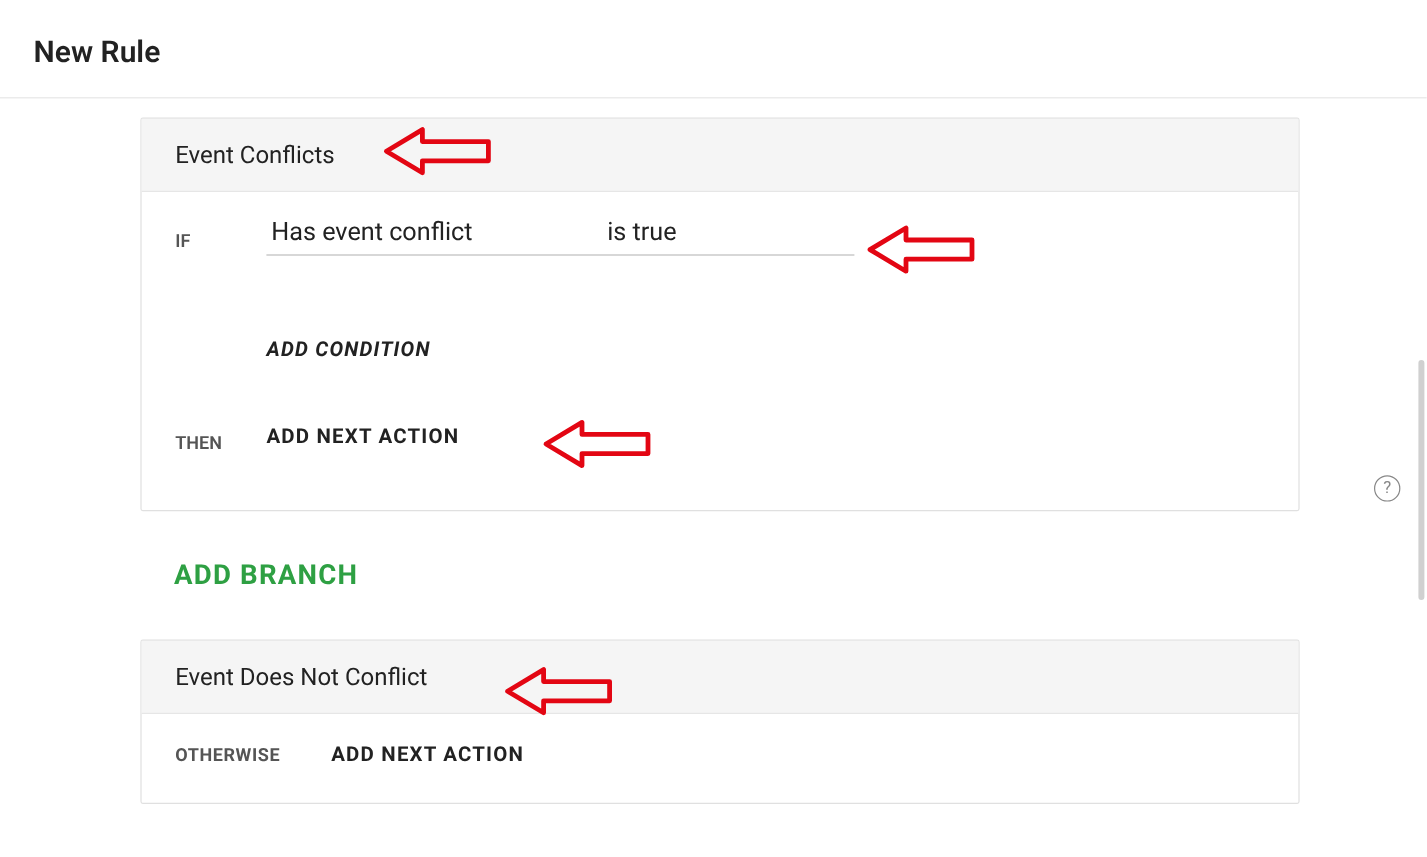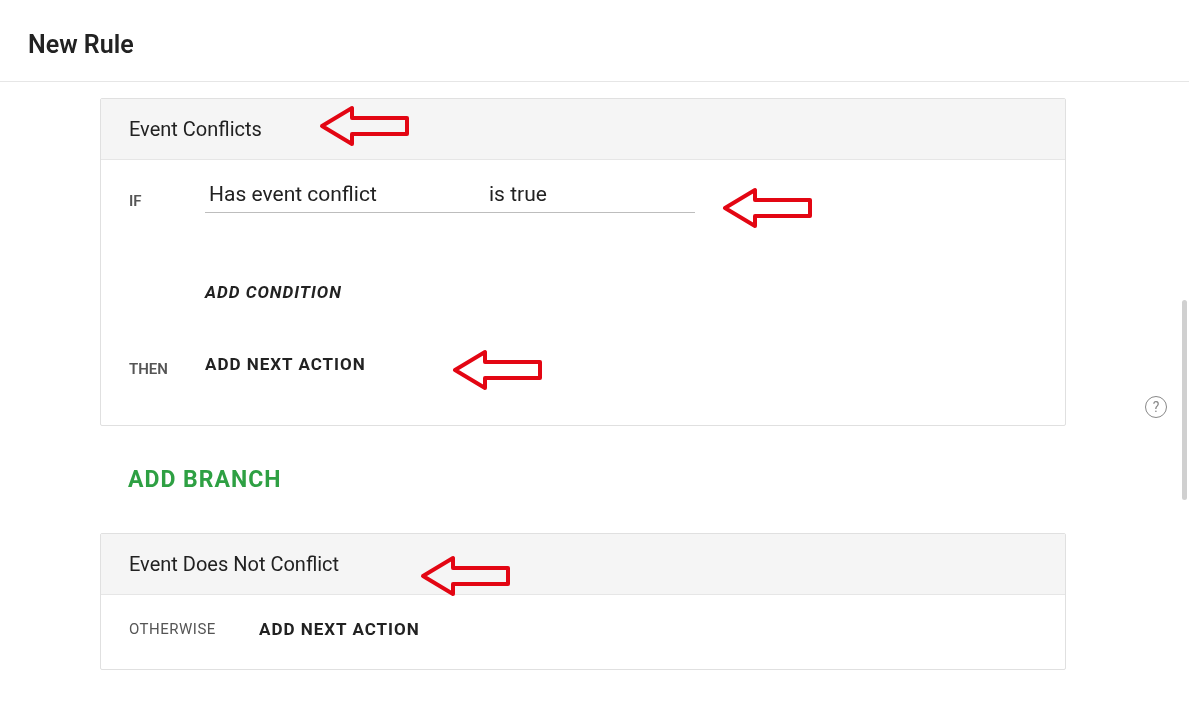--- a/index.html
+++ b/index.html
@@ -20,21 +20,21 @@
       font-weight: 600;
       color: #222;
       padding: 30px 12px 22px 28px;
     }
     .title-divider {
       border: none;
       border-top: 1px solid #e6e6e6;
     }
     .content-area {
       position: absolute;
-      left: 100px;
+      left: 117px;
       top: 98px;
       width: 966px;
     }
     .branch-card {
       border: 1px solid #e0e0e0;
       border-radius: 2px;
       background: #fff;
       margin-bottom: 40px;
     }
     .branch-header {
@@ -115,21 +115,21 @@
     }
     .second .branch-body {
       padding: 24px 28px 30px 28px;
     }
     .otherwise-row {
       display: flex;
       align-items: center;
     }
     .otherwise-keyword {
       font-size: 15px;
-      font-weight: 400;
+      font-weight: 700;
       letter-spacing: 0.5px;
       color: #555;
       flex: 0 0 130px;
     }
     
     .red-arrow {
       position: absolute;
       z-index: 10;
     }
     .help-icon {

